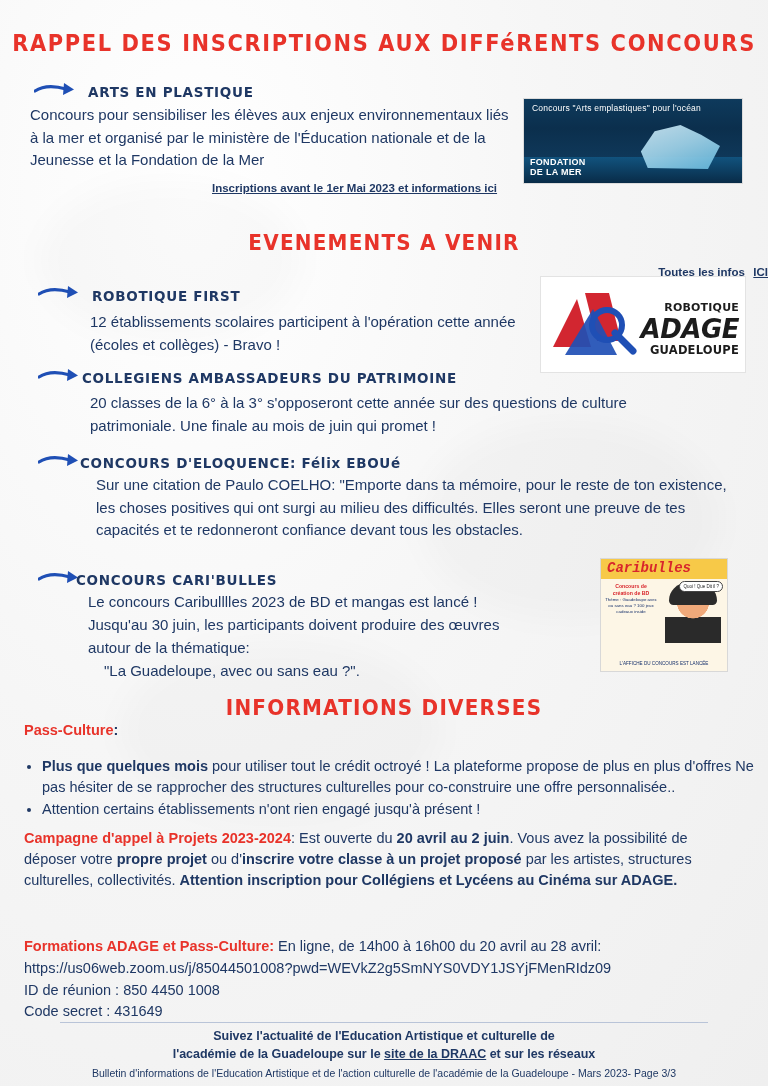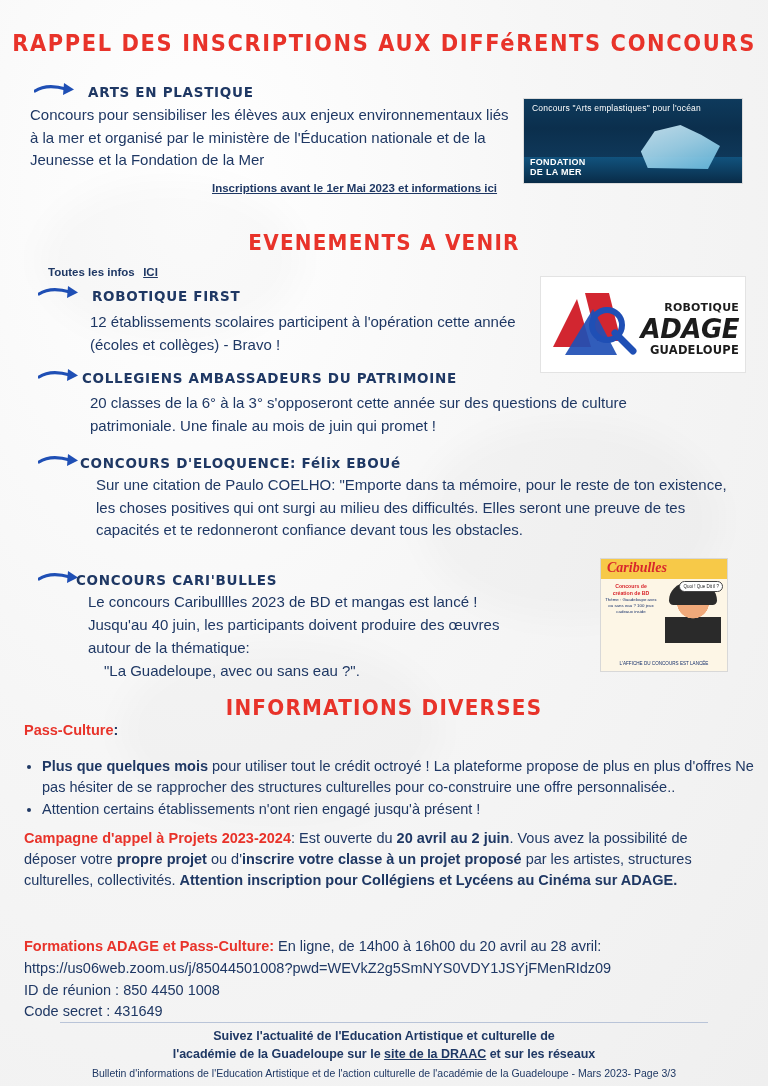--- a/index.html
+++ b/index.html
@@ -138,21 +138,21 @@
   .img-cari {
     border: 1px solid #d8d8d8;
     background: #fdf6e6;
   }
   .cari-band {
     position: absolute; left: 0; right: 0; top: 0; height: 20px;
     background: #f7c948;
   }
   .cari-logo {
     position: absolute; left: 6px; top: 1px;
-    font-family: Liberation Serif, serif;
+    font-family: Liberation Mono, monospace;
     font-weight: bold; font-style: italic;
     color: #d8262c; font-size: 14px;
   }
   .cari-left {
     position: absolute; left: 4px; top: 24px; width: 52px;
     font-size: 4.4px; line-height: 1.35; color: #15306b; text-align: center;
   }
   .cari-left b { display:block; font-size:5.2px; color:#d8262c; }
   .cari-char {
     position: absolute; right: 6px; top: 26px; width: 56px; height: 58px;
@@ -238,21 +238,21 @@
     <div class="arts-iceberg"></div>
     <div class="arts-cap">Concours "Arts emplastiques" pour l'océan</div>
     <div class="arts-fond">
       <div>FONDATION</div>
       <div>DE LA MER</div>
     </div>
   </div>
 
   <div class="sect-title" style="top:230px;">EVENEMENTS A VENIR</div>
 
-  <div style="position:absolute; left:0; right:0; top:262px; text-align:left;padding-left:48px;">
+  <div style="position:absolute; left:16px; right:0; top:262px; text-align:right;padding-left:48px;">
     <span style="font-size:11.5px; font-weight:bold; color:#1f3864;">Toutes les infos</span>
     <span style="font-size:11.5px; font-weight:bold; color:#1f3864; text-decoration:underline; margin-left:4px;">ICI</span>
   </div>
 
   <div class="arrow" style="left:38px; top:285px;">
     <svg width="42" height="16" viewBox="0 0 42 16">
       <path d="M1 9 C 10 3, 22 4, 32 7" stroke="#1f4fb5" stroke-width="3.2" fill="none" stroke-linecap="round"></path>
       <path d="M30 1 L40 7.5 L29 13 Z" fill="#1f4fb5"></path>
     </svg>
   </div>
@@ -291,21 +291,21 @@
   <div class="para" style="left:96px; top:474px; width:640px;">Sur une citation de Paulo COELHO: "Emporte dans ta mémoire, pour le reste de ton existence, les choses positives qui ont surgi au milieu des difficultés. Elles seront une preuve de tes capacités et te redonneront confiance devant tous les obstacles.</div>
 
   <div class="arrow" style="left:38px; top:570px;">
     <svg width="42" height="16" viewBox="0 0 42 16">
       <path d="M1 9 C 10 3, 22 4, 32 7" stroke="#1f4fb5" stroke-width="3.2" fill="none" stroke-linecap="round"></path>
       <path d="M30 1 L40 7.5 L29 13 Z" fill="#1f4fb5"></path>
     </svg>
   </div>
   <div class="head" style="left:76px; top:571px;">CONCOURS CARI'BULLES</div>
   <div class="para" style="left:88px; top:591px; width:480px;">Le concours Caribulllles 2023 de BD et mangas est lancé !</div>
-  <div class="para" style="left:88px; top:614px; width:480px;">Jusqu'au 40 juin, les participants doivent produire des œuvres</div>
+  <div class="para" style="left:88px; top:614px; width:480px;">Jusqu'au 30 juin, les participants doivent produire des œuvres</div>
   <div class="para" style="left:88px; top:637px; width:480px;">autour de la thématique:</div>
   <div class="para" style="left:104px; top:660px; width:480px;">"La Guadeloupe, avec ou sans eau ?".</div>
 
   <div class="img-box img-cari" style="left:600px; top:558px; width:126px; height:112px;">
     <div class="cari-band"></div>
     <div class="cari-logo">Caribulles</div>
     <div class="cari-left">
       <b>Concours de création de BD</b>
       <span>Thème : Guadeloupe avec ou sans eau ? 100 jeux cadeaux inside</span>
     </div>

